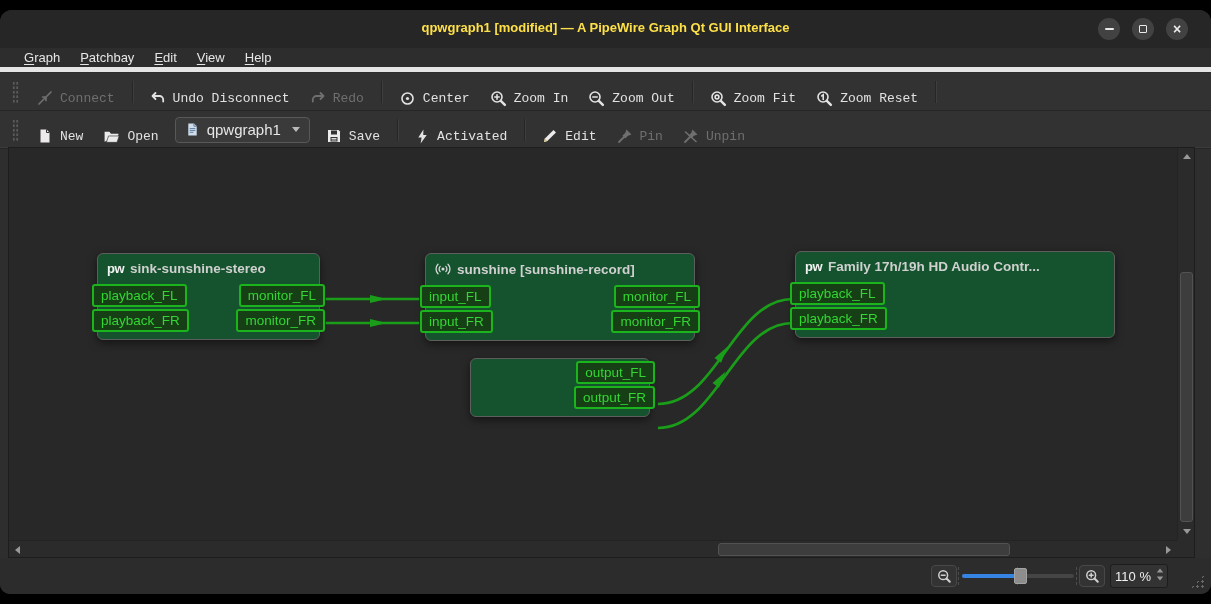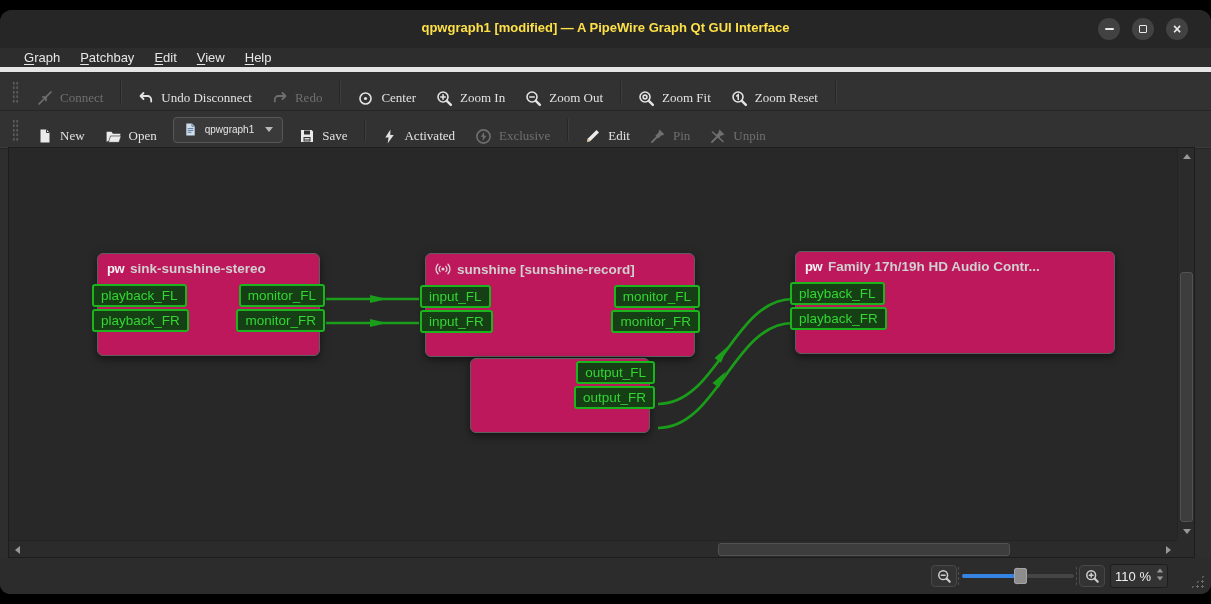--- a/index.html
+++ b/index.html
@@ -24,34 +24,34 @@
   .menu-item u{text-decoration:underline;text-underline-offset:2px;}
   
   .toolbar{position:absolute;left:0;width:100%;height:38px;background:#323232;display:flex;
     align-items:center;padding-left:8px;border-bottom:1px solid #262626;}
   #toolbar-graph{top:63px;}
   #toolbar-patchbay{top:101px;box-shadow:inset 0 -1px 0 #3b3b3b;}
   .handle{width:7px;height:22px;margin:0 8px 0 4px;
     background-image:radial-gradient(#5c5c5c 1px,transparent 1.2px);background-size:3.5px 4.5px;}
   .sep{width:1px;height:22px;background:#262626;box-shadow:1px 0 0 #3e3e3e;margin:0 7px;}
   .tb-btn{display:inline-flex;align-items:center;gap:7px;height:30px;padding:0 10px;border:0;
-    background:transparent;color:#e2e2e2;font-size:13px;font-family:Liberation Serif, serif;cursor:default;margin-top:13px;}
+    background:transparent;color:#e2e2e2;font-size:13px;font-family:Liberation Mono, monospace;cursor:default;margin-top:13px;}
   .tb-btn.disabled{color:#6f6f6f;}
   .tb-btn svg{flex:0 0 auto;}
   .combo{display:inline-flex;align-items:center;gap:7px;height:26px;padding:0 9px;margin:0 6px;
-    background:#3a3a3a;border:1px solid #585858;border-radius:4px;color:#e6e6e6;font-size:10px;justify-content:space-between;}
+    background:#3a3a3a;border:1px solid #585858;border-radius:4px;color:#e6e6e6;font-size:15px;justify-content:space-between;}
   .combo .arrow{width:0;height:0;border-left:4px solid transparent;border-right:4px solid transparent;
     border-top:5px solid #b9b9b9;margin-left:4px;}
   
   #mainframe{position:absolute;left:8px;top:137px;width:1187px;height:411px;border:1px solid #1d1d1d;
     background:#242424;}
   #canvas{position:absolute;left:9px;top:138px;width:1168px;height:392px;background:#282828;overflow:hidden;}
   #edges{position:absolute;left:0;top:0;}
-  .node{position:absolute;background:#be185d;border:1px solid #5e5e5e;border-radius:6px;
-    box-shadow:0 3px 9px rgba(0,0,0,.5);padding-bottom:23px;}
+  .node{position:absolute;background:#14532d;border:1px solid #5e5e5e;border-radius:6px;
+    box-shadow:0 3px 9px rgba(0,0,0,.5);padding-bottom:7px;}
   .node-header{display:flex;align-items:center;gap:6px;padding:7px 10px 6px 9px;color:#d0d0d0;
     font-size:13.5px;font-weight:bold;white-space:nowrap;}
   .pw-glyph{font-size:13px;font-weight:bold;color:#f2f2f2;letter-spacing:-.5px;line-height:1;}
   .port-row{display:flex;justify-content:space-between;margin-top:2px;}
   .port-row.only-right{justify-content:flex-end;}
   .port{display:inline-block;padding:1px 7px;border:2px solid #1cb41c;border-radius:3px;
     background:#163f16;color:#33d633;font-size:13.5px;line-height:17px;white-space:nowrap;}
   .port.pin{margin-left:-6px;}
   .port.pout{margin-right:-6px;}
   
@@ -238,27 +238,20 @@
 
     <div class="sep"></div>
 
     <button class="tb-btn">
       <svg width="15" height="15" viewBox="0 0 16 16">
           <polygon points="9,0.5 3.5,9 7,9 6,15.5 12.5,6.5 8.8,6.5" fill="currentColor"></polygon>
         </svg>
       <span>Activated</span>
     </button>
 
-    <button class="tb-btn disabled">
-      <svg width="17" height="17" viewBox="0 0 16 16" fill="none">
-          <circle cx="8" cy="8" r="6.2" stroke="currentColor" stroke-width="1.5"></circle>
-          <polygon points="8.7,3.5 5.5,8.3 7.5,8.3 7,12.5 10.8,7.2 8.5,7.2" fill="currentColor"></polygon>
-        </svg>
-      <span>Exclusive</span>
-    </button>
 
     <div class="sep"></div>
 
     <button class="tb-btn">
       <svg width="16" height="16" viewBox="0 0 16 16">
           <polygon points="2,14 2.9,10.6 11.5,2 14,4.5 5.4,13.1" fill="#eceaea"></polygon>
           <polygon points="2,14 2.9,10.6 5.4,13.1" fill="#d8c988"></polygon>
         </svg>
       <span>Edit</span>
     </button>

